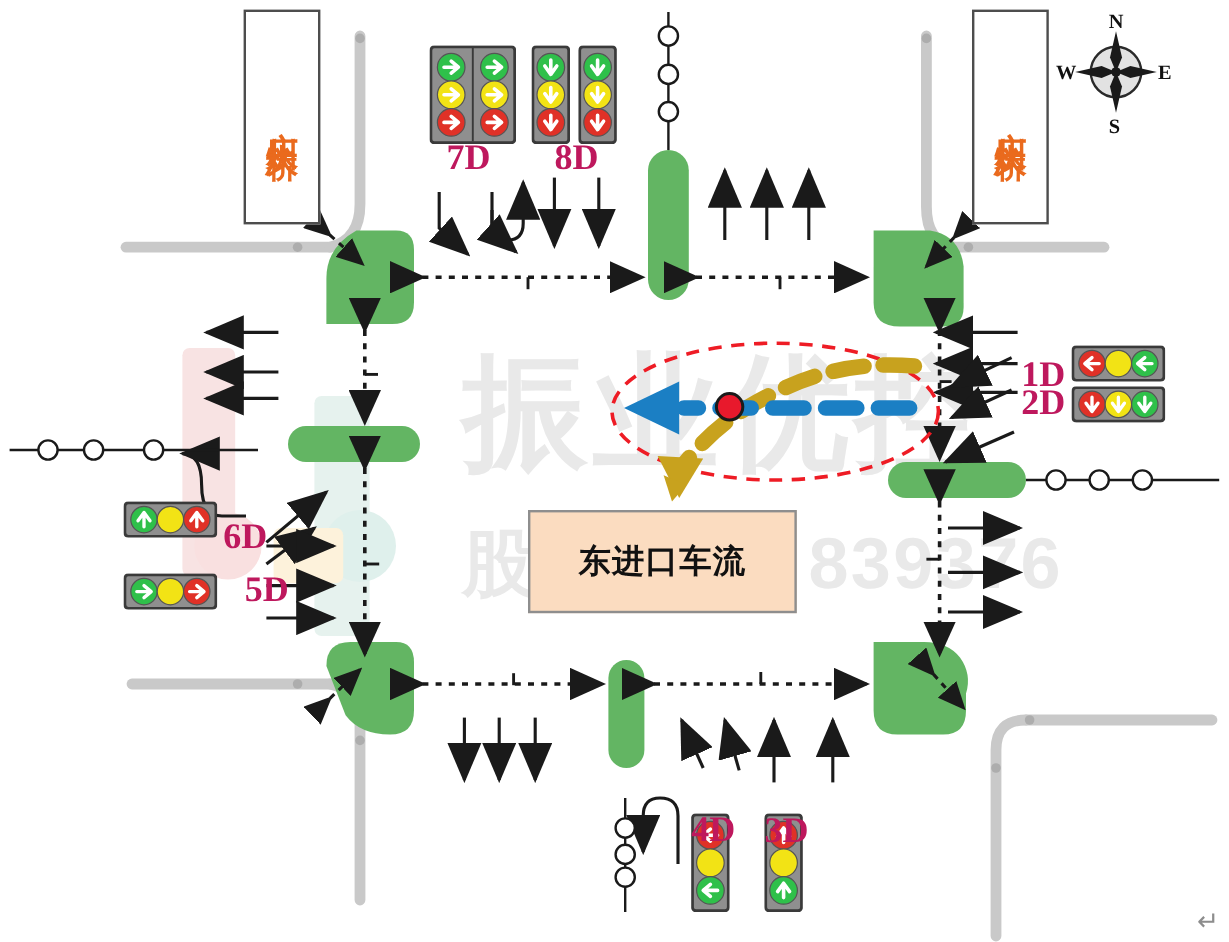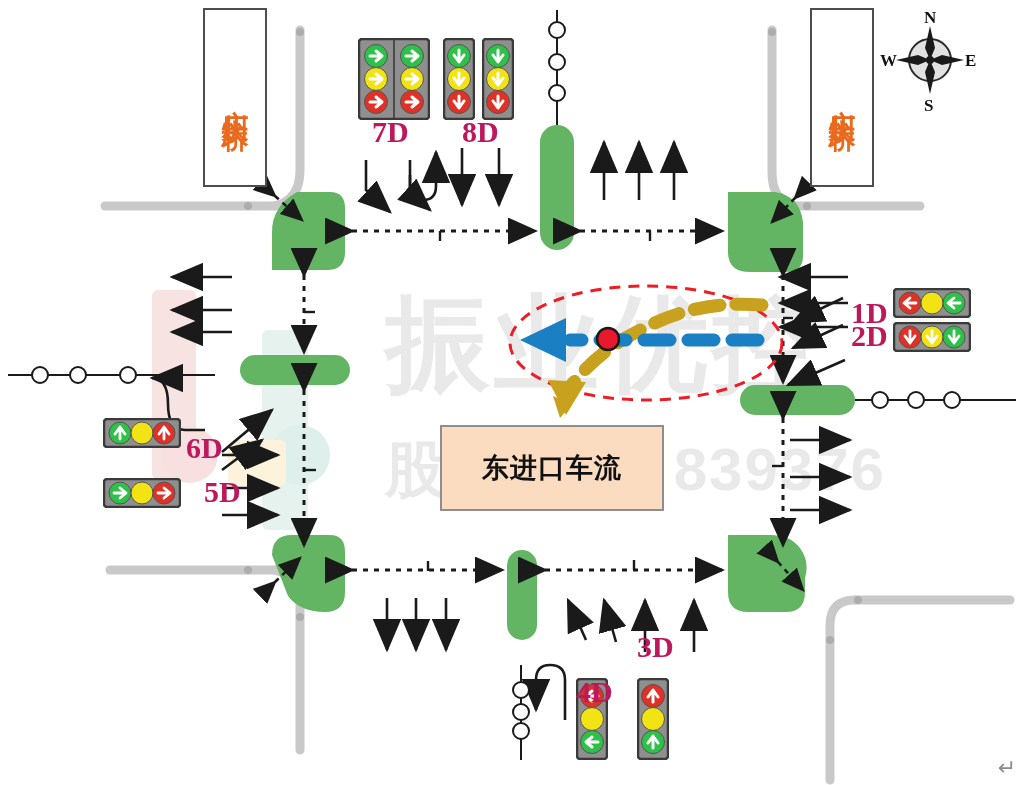--- a/index.html
+++ b/index.html
@@ -378,21 +378,21 @@
   <div class="sig-id" style="left:576px;top:675px;">4D</div>
 
   <svg style="position:absolute;left:637px;top:678px;" width="32" height="82">
     <rect x="1" y="1" width="30" height="80" rx="3" fill="#8f8f8f" stroke="#3a3a3a" stroke-width="2.5"></rect>
     <circle cx="16" cy="18" r="11.5" fill="#e03127" stroke="#555" stroke-width="1"></circle>
     <path d="M16,24 L16,13 M11,19 L16,12 L21,19" stroke="#fff" stroke-width="3" fill="none" stroke-linecap="round" stroke-linejoin="round"></path>
     <circle cx="16" cy="41" r="11.5" fill="#f2e315" stroke="#555" stroke-width="1"></circle>
     <circle cx="16" cy="64" r="11.5" fill="#2fc04a" stroke="#555" stroke-width="1"></circle>
     <path d="M16,70 L16,59 M11,65 L16,58 L21,65" stroke="#fff" stroke-width="3" fill="none" stroke-linecap="round" stroke-linejoin="round"></path>
   </svg>
-  <div class="sig-id" style="left:637px;top:630px;">3D</div>
+  <div class="sig-id" style="left:637px;top:676px;">3D</div>
 
   <div class="compass">
     <svg width="100" height="105">
       <circle cx="50" cy="52" r="21" fill="#e2e2e2" stroke="#2a2a2a" stroke-width="2"></circle>
       <path d="M50,18 L55,40 L50,52 L45,40 Z" fill="#1a1a1a"></path>
       <path d="M50,86 L55,64 L50,52 L45,64 Z" fill="#1a1a1a"></path>
       <path d="M16,52 L38,47 L50,52 L38,57 Z" fill="#1a1a1a"></path>
       <path d="M84,52 L62,47 L50,52 L62,57 Z" fill="#1a1a1a"></path>
       <circle cx="50" cy="52" r="4" fill="#1a1a1a"></circle>
     </svg>

